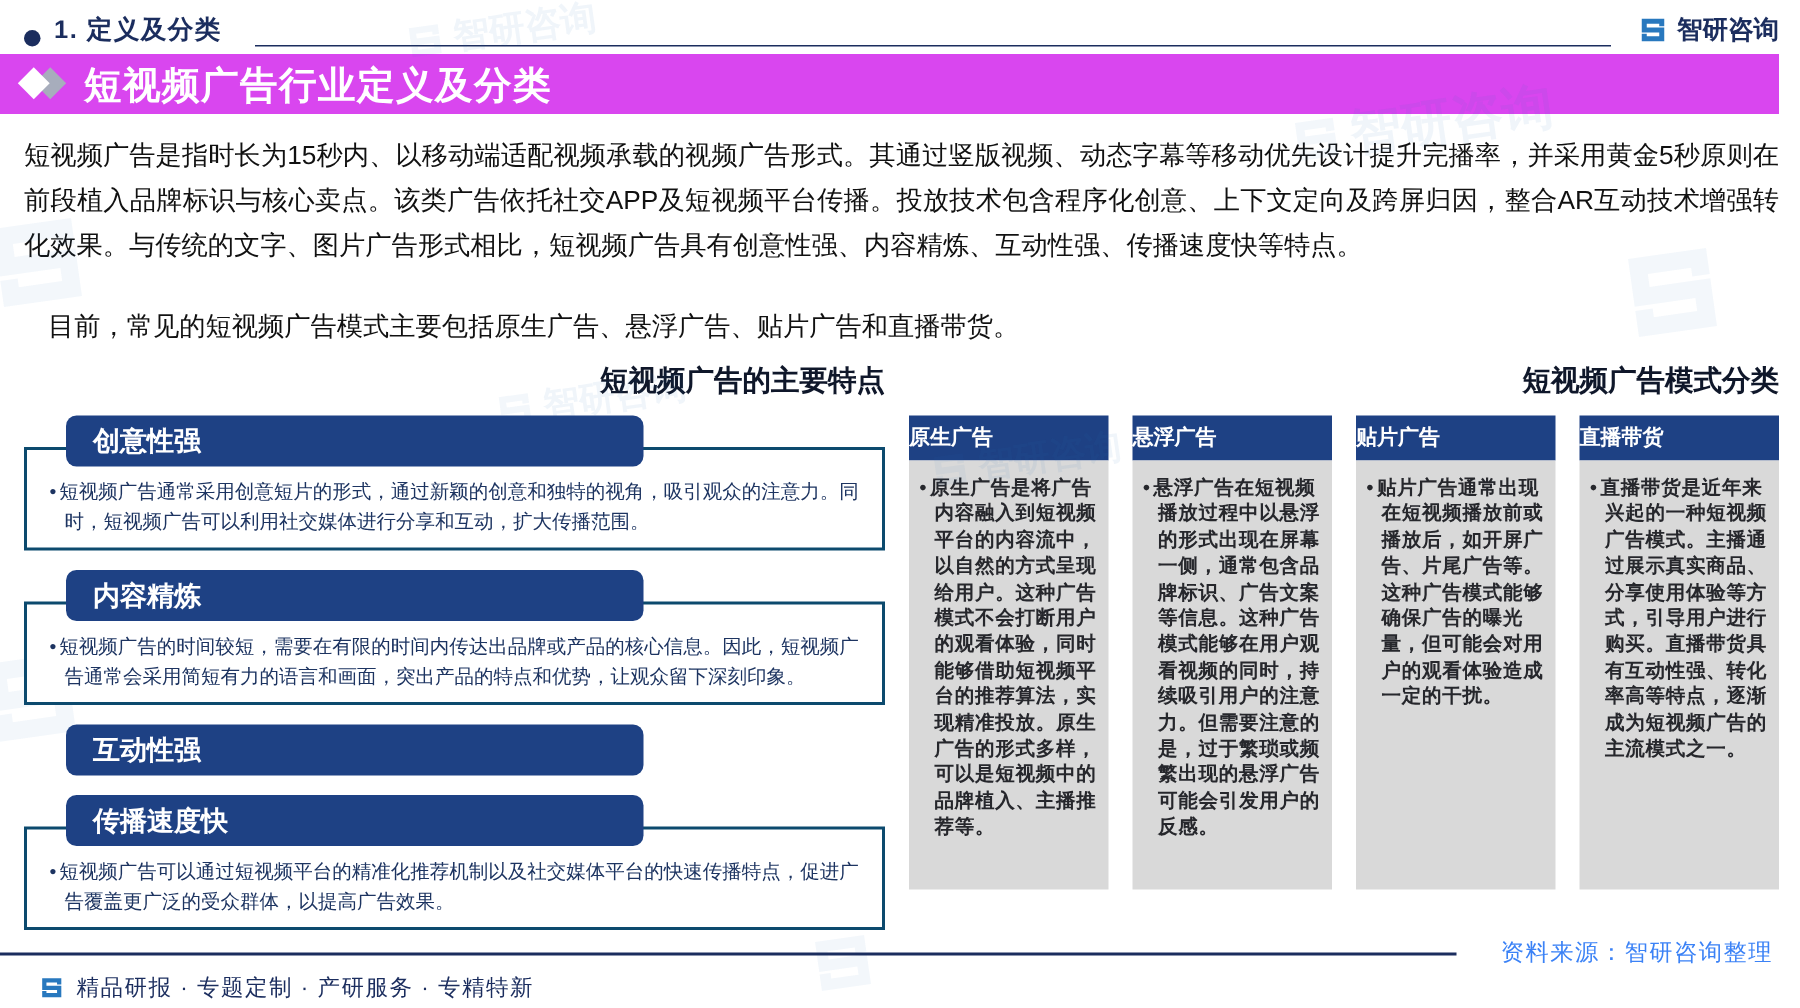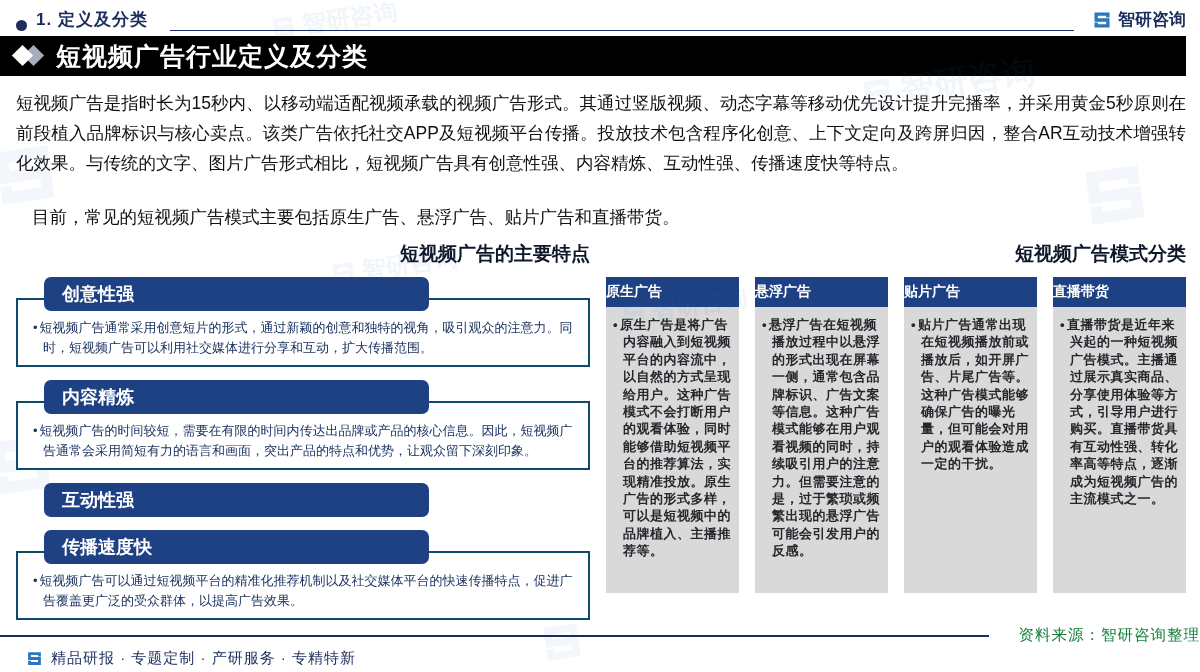--- a/index.html
+++ b/index.html
@@ -14,21 +14,21 @@
       color:rgba(40,110,185,0.07);font-weight:bold;font-size:24px;
       pointer-events:none;white-space:nowrap;}
   .wm svg{opacity:.8;}
   
   .top{display:flex;align-items:flex-end;padding:7px 14px 0 16px;height:24px;}
   .top .dot{width:11px;height:11px;border-radius:50%;background:#1b2d5e;margin-right:9px;flex:none;}
   .top .sec{font-size:17px;font-weight:bold;color:#1b2d5e;letter-spacing:1px;white-space:nowrap;}
   .top .rule{flex:1;border-top:1.6px solid #1b2d5e;margin:0 18px 0 22px;}
   .brand{display:flex;align-items:center;gap:6px;font-size:17px;font-weight:bold;color:#1b2d5e;white-space:nowrap;}
   
-  .banner{margin-top:5px;height:40px;width:1186px;background:#000000;
+  .banner{margin-top:5px;height:40px;width:1186px;background:#d946ef;
           display:flex;align-items:center;padding-left:14px;box-sizing:border-box;}
   .dias{position:relative;width:34px;height:18px;flex:none;margin-right:8px;}
   .dias i{position:absolute;top:1px;width:15px;height:15px;transform:rotate(45deg);}
   .dias .d2{left:12px;background:#a7adbc;}
   .dias .d1{left:1px;background:#ffffff;}
   .banner .bt{color:#ffffff;font-size:25px;font-weight:bold;letter-spacing:1px;}
   
   .para{margin:12px 14px 0 16px;font-size:17.5px;line-height:30px;text-align:justify;color:#111;}
   .lead{margin:27px 14px 0 32px;font-size:17.5px;color:#111;}
   
@@ -50,21 +50,21 @@
   .cols{display:flex;gap:16px;height:316px;}
   .col{flex:1;display:flex;flex-direction:column;}
   .col .chead{background:#1e4184;color:#fff;font-size:14px;font-weight:bold;
       text-align:left;padding:6px 0;flex:none;}
   .col .cbody{background:#d9d9d9;flex:1;padding:9px 7px;font-size:13px;
       line-height:1.34;color:#26272c;font-weight:bold;letter-spacing:.5px;}
   
   .footer{position:absolute;left:0;right:0;bottom:4px;}
   .srcrow{display:flex;align-items:center;}
   .srcrow .rule{flex:1;border-top:2px solid #1b2d5e;margin-right:30px;}
-  .srcrow .src{font-size:15.5px;color:#15803d;letter-spacing:1px;}
+  .srcrow .src{font-size:15.5px;color:#3b82f6;padding-right:18px;letter-spacing:1px;}
   .svcrow{display:flex;align-items:center;gap:8px;margin:3px 0 0 26px;
       font-size:15px;color:#1b2d5e;letter-spacing:1px;}
 </style>
 </head>
 <body>
 
 <div class="wm" style="left:270px;top:4px;transform:rotate(-8deg);">
   <svg width="26" height="26" viewBox="0 0 24 24">
       <path fill="currentColor" d="M3 3h18v6h-4V7H7v3h14v11H3v-6h4v2h10v-3H3z"></path>
     </svg>

